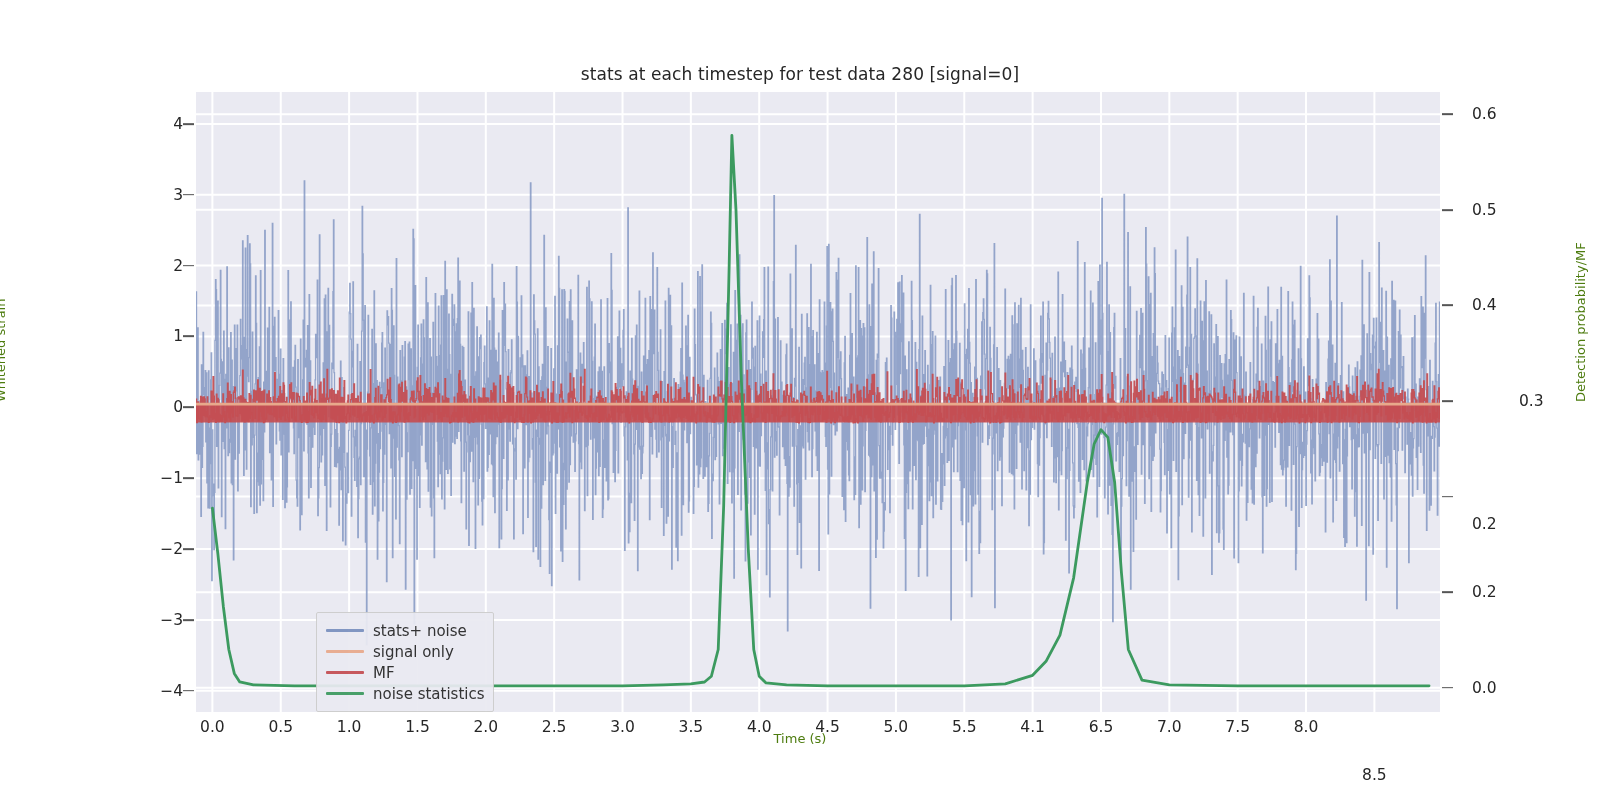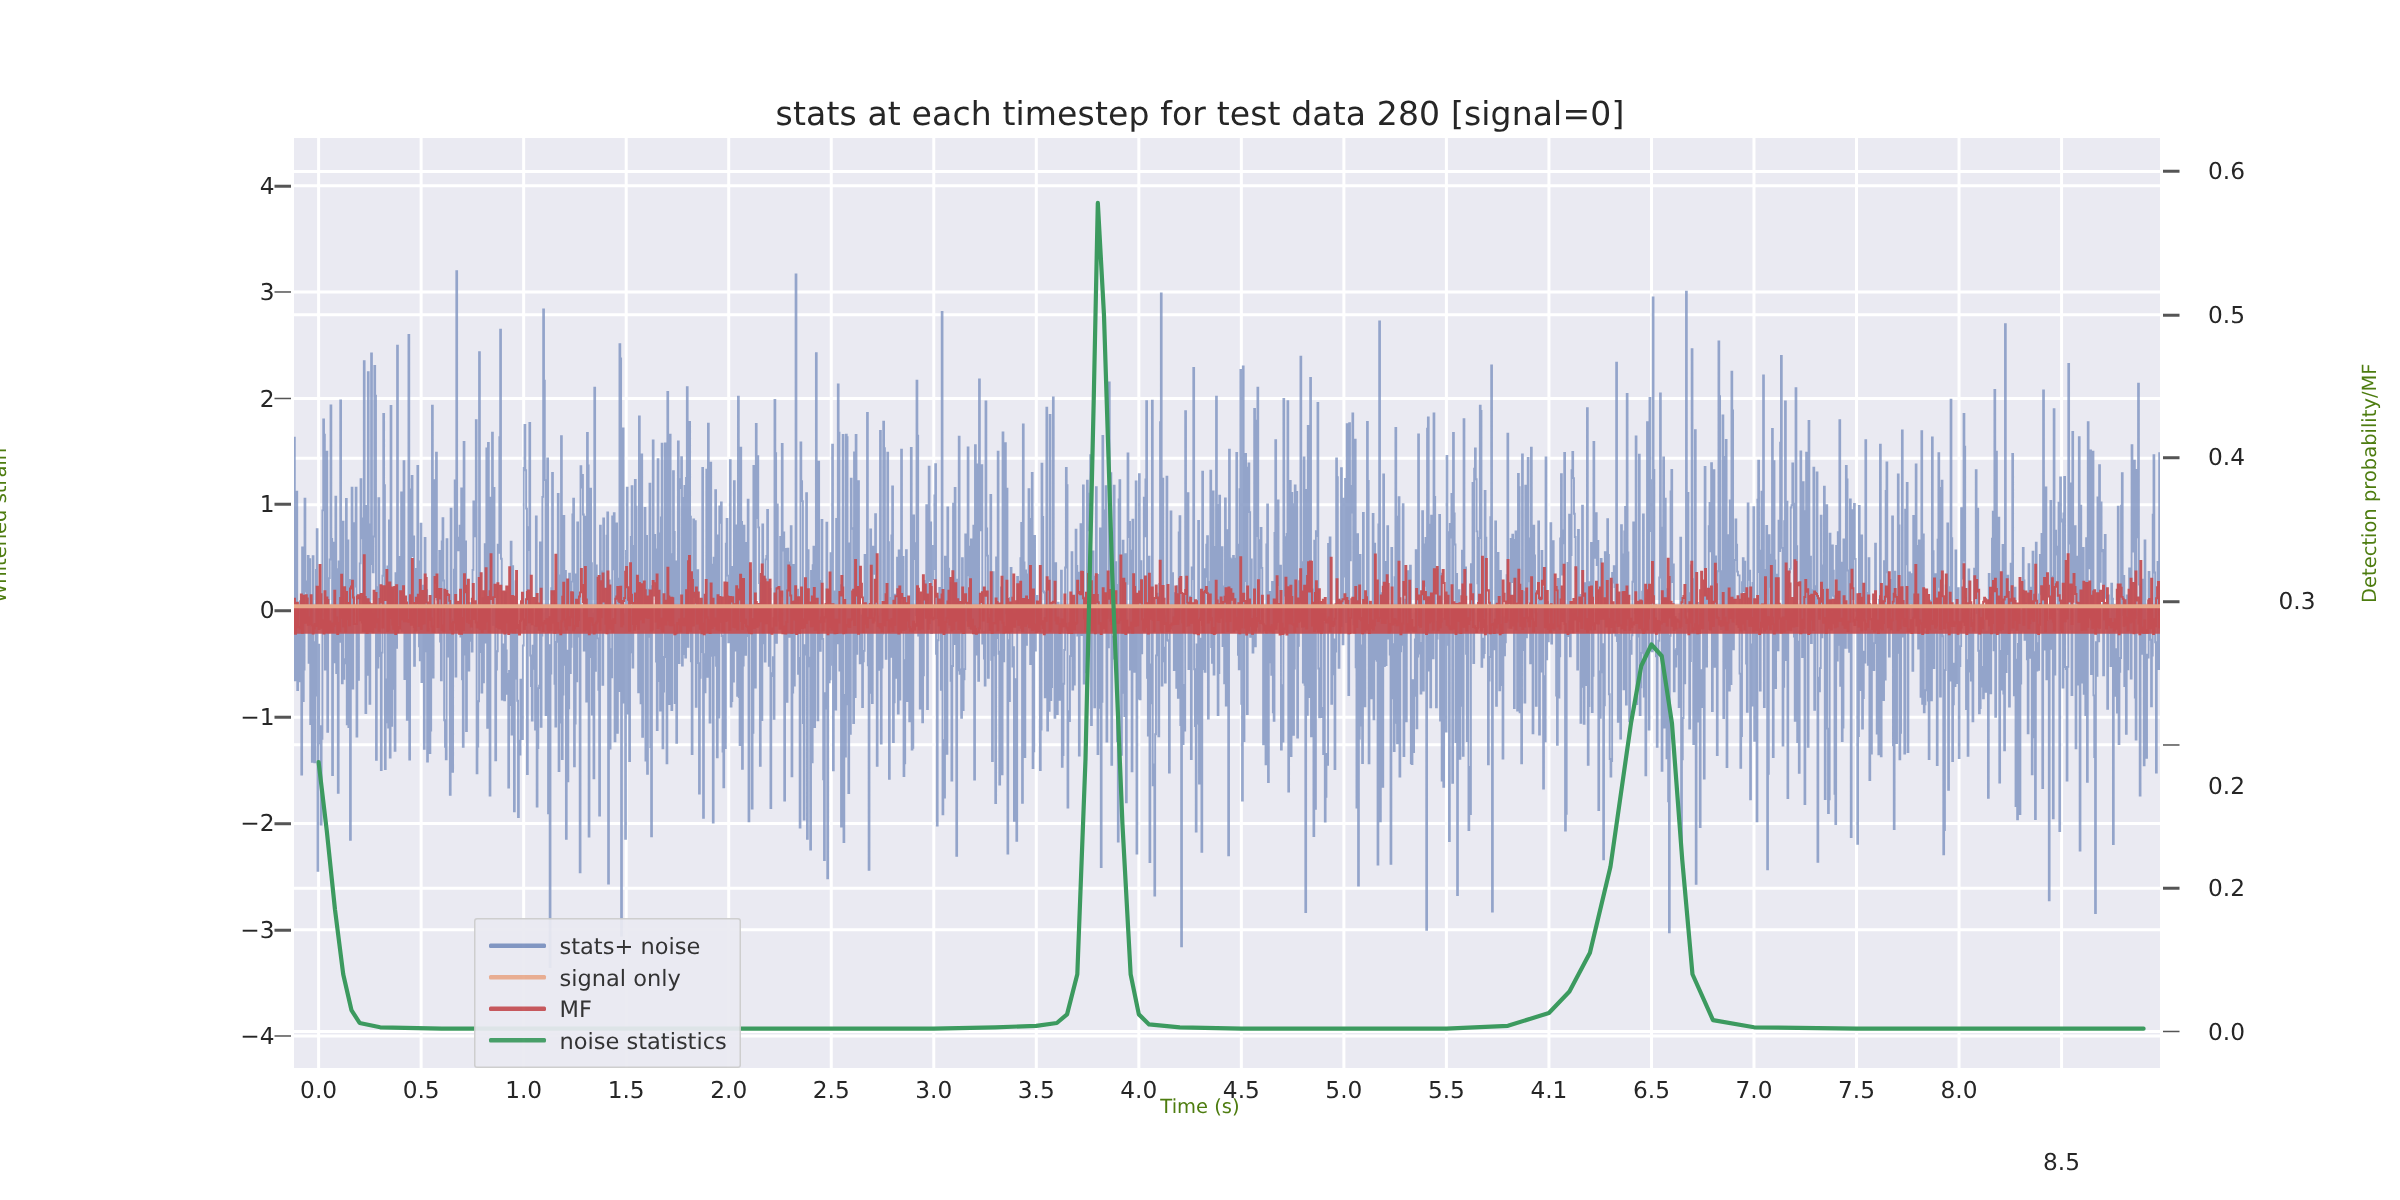--- a/index.html
+++ b/index.html
@@ -18,21 +18,21 @@
     width: 1600px;
     height: 800px;
     background: #ffffff;
   }
   #chart-title {
     position: absolute;
     left: 0;
     top: 64px;
     width: 1600px;
     text-align: center;
-    font-size: 22px;
+    font-size: 17px;
     color: #262626;
     letter-spacing: 0.1px;
   }
   #plot-area {
     position: absolute;
     left: 196px;
     top: 92px;
     width: 1244px;
     height: 620px;
     background: #eaeaf2;

